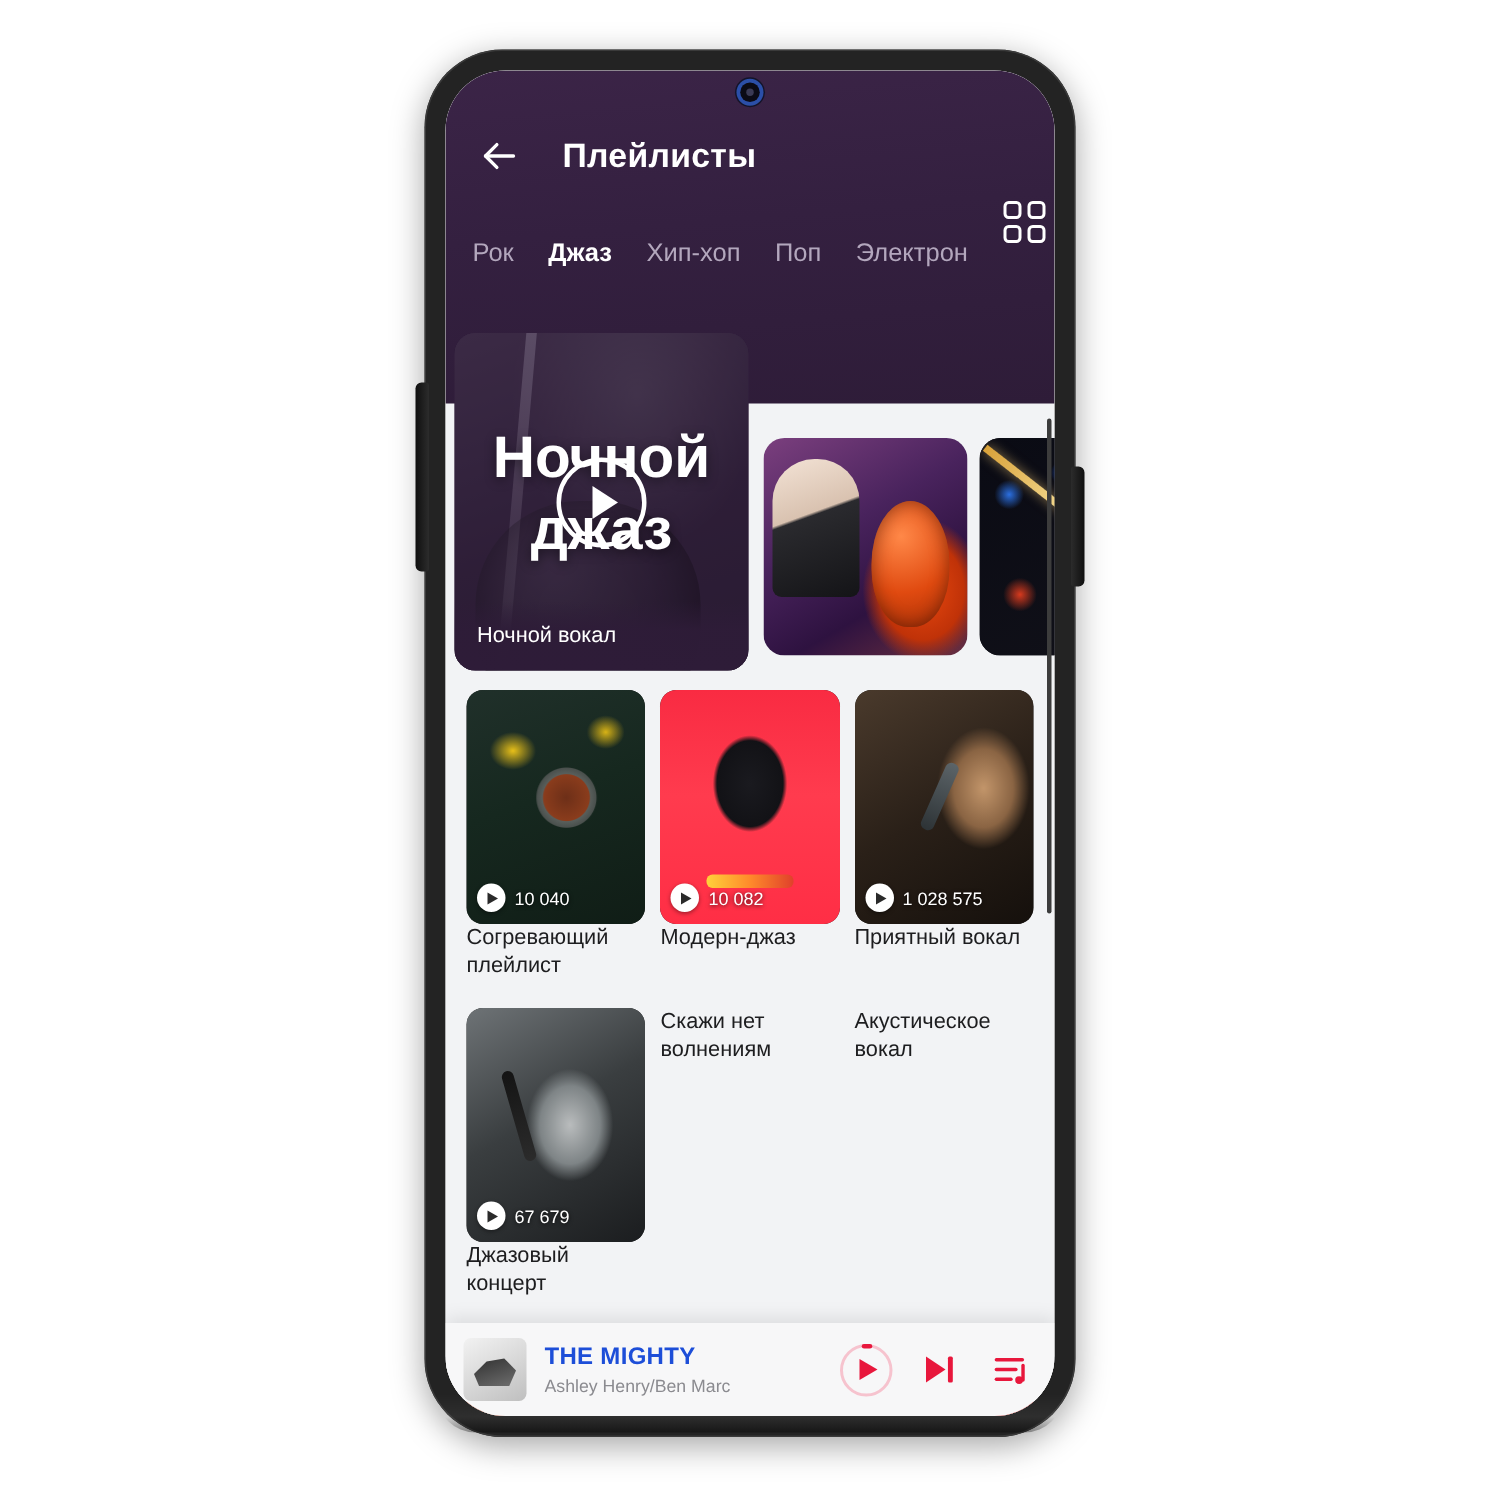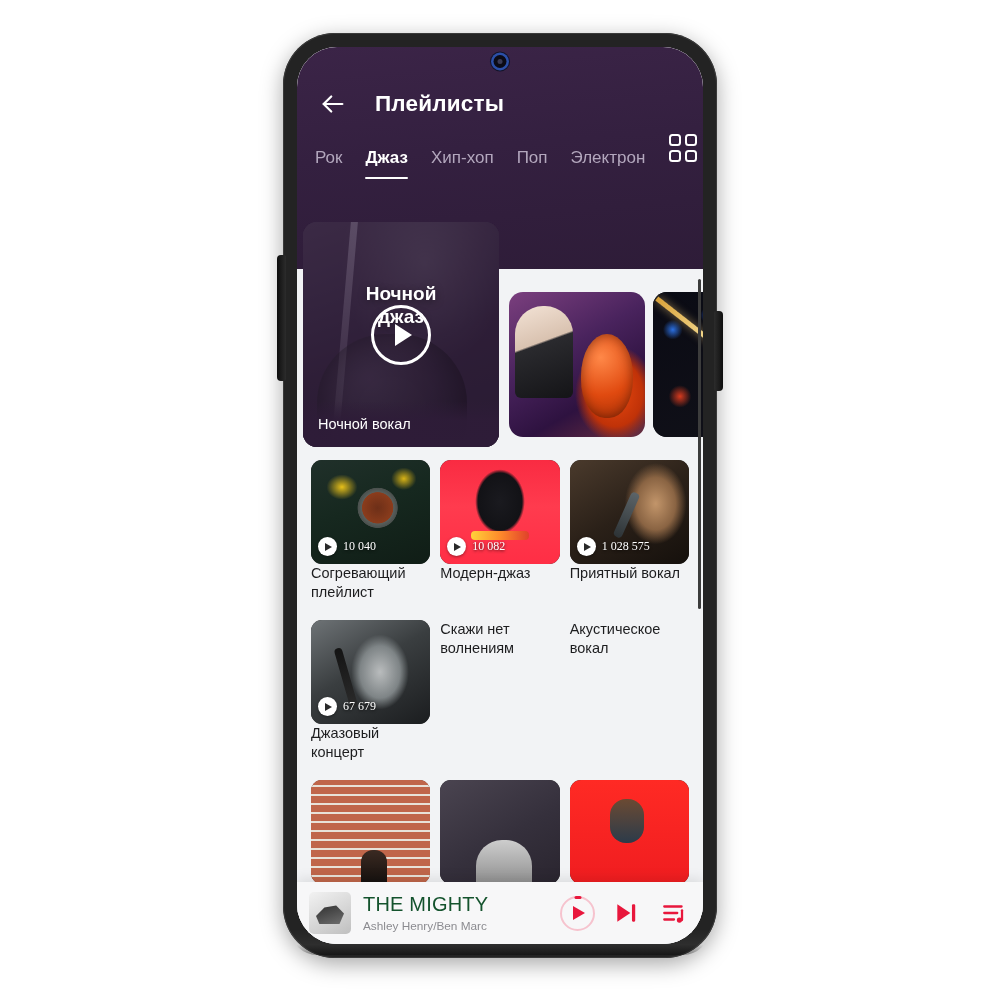--- a/index.html
+++ b/index.html
@@ -67,21 +67,21 @@
   #back-arrow{width:28px;height:28px;display:block;flex:0 0 auto;cursor:pointer;}
   #page-title{
     color:#ffffff;font-size:22.5px;font-weight:bold;margin-left:28px;
     letter-spacing:.2px;white-space:nowrap;
   }
   #tabstrip{
     position:absolute;left:0;top:88px;width:100%;height:44px;
     display:flex;align-items:flex-start;box-sizing:border-box;
     padding:0 4px 0 18px;
   }
-  #tabs{display:flex;align-items:center;overflow:hidden;flex:1 1 auto;height:44px;}
+  #tabs{display:flex;align-items:flex-end;overflow:hidden;flex:1 1 auto;height:44px;}
   .tab{
     position:relative;color:#b3a7bd;font-size:17px;white-space:nowrap;
     margin-right:23px;padding-top:2px;cursor:pointer;
   }
   .tab.active{color:#ffffff;font-weight:bold;}
   .tab.active .tab-underline{
     position:absolute;left:0;right:0;bottom:-11px;height:2.5px;
     background:#ffffff;border-radius:2px;
   }
   #grid-toggle{
@@ -133,21 +133,21 @@
   }
   #hero-main .ph::after{
     content:"";position:absolute;left:14px;top:112px;width:150px;height:150px;
     border-radius:46% 46% 44% 44%;
     background:radial-gradient(circle at 35% 30%, rgba(255,255,255,.10), rgba(0,0,0,.28) 70%);
     box-shadow:inset 0 0 34px rgba(0,0,0,.55);
   }
   #hero-main .tint{position:absolute;inset:0;background:rgba(46,28,56,.52);}
   #hero-title{
     position:absolute;left:0;right:0;top:60px;text-align:center;
-    color:#ffffff;font-size:19px;font-weight:bold;line-height:1.22;
+    color:#ffffff;font-size:39px;font-weight:bold;line-height:1.22;
     text-shadow:0 2px 8px rgba(0,0,0,.45);padding:0 8px;box-sizing:border-box;
   }
   #hero-play{
     position:absolute;left:50%;top:50%;transform:translate(-50%,-50%);
     width:54px;height:54px;border:3px solid #ffffff;border-radius:50%;
     display:flex;align-items:center;justify-content:center;cursor:pointer;
   }
   #hero-play .tri{
     width:0;height:0;margin-left:5px;
     border-left:17px solid #ffffff;border-top:11px solid transparent;border-bottom:11px solid transparent;
@@ -195,23 +195,22 @@
 
   
   #grid{
     position:absolute;left:0;top:413px;width:100%;
     display:grid;grid-template-columns:repeat(3,1fr);
     column-gap:10px;row-gap:0;
     padding:0 14px;box-sizing:border-box;z-index:15;
   }
   .cell{display:flex;flex-direction:column;cursor:pointer;}
   .thumb{
-    position:relative;width:100%;height:104px;border-radius:11px;overflow:hidden;
+    position:relative;width:100%;height:156px;border-radius:11px;overflow:hidden;
     background:#222;
-    font-family:Liberation Serif, serif;
   }
   .thumb .ph{position:absolute;inset:0;}
   .count{
     position:absolute;left:7px;bottom:8px;display:flex;align-items:center;
     color:#ffffff;font-size:12px;text-shadow:0 1px 3px rgba(0,0,0,.75);
   }
   .count .badge{
     width:19px;height:19px;border-radius:50%;background:#ffffff;
     display:flex;align-items:center;justify-content:center;margin-right:6px;
     box-shadow:0 1px 3px rgba(0,0,0,.4);
@@ -284,21 +283,21 @@
     box-shadow:0 -3px 12px rgba(0,0,0,.10);
   }
   #np-art{
     width:42px;height:42px;border-radius:5px;flex:0 0 auto;overflow:hidden;position:relative;
     background:linear-gradient(150deg,#f2f2f2 0%,#d9d9d9 50%,#bfbfbf 100%);
   }
   #np-art::after{content:"";position:absolute;left:7px;top:12px;width:28px;height:20px;
     background:linear-gradient(160deg,#2d2d2d,#6e6e6e);
     clip-path:polygon(0 60%,30% 18%,72% 8%,100% 48%,84% 100%,12% 100%);}
   #np-meta{flex:1 1 auto;min-width:0;margin-left:12px;}
-  #np-title{color:#14532d;font-size:20px;font-weight:normal;letter-spacing:.2px;
+  #np-title{color:#1d4ed8;font-size:16px;font-weight:bold;letter-spacing:.2px;
     white-space:nowrap;overflow:hidden;text-overflow:ellipsis;}
   #np-artist{color:#8b8b90;font-size:11.8px;margin-top:3px;
     white-space:nowrap;overflow:hidden;text-overflow:ellipsis;}
   .pl-btn{flex:0 0 auto;cursor:pointer;display:flex;align-items:center;justify-content:center;}
   #np-play{
     width:31px;height:31px;border-radius:50%;border:2px solid #f6c3ce;position:relative;margin-right:18px;
   }
   #np-play::before{content:"";position:absolute;left:50%;top:-2px;transform:translateX(-50%);
     width:7px;height:3.5px;border-radius:2px;background:#e8173c;}
   #np-play .tri{width:0;height:0;margin-left:3px;

